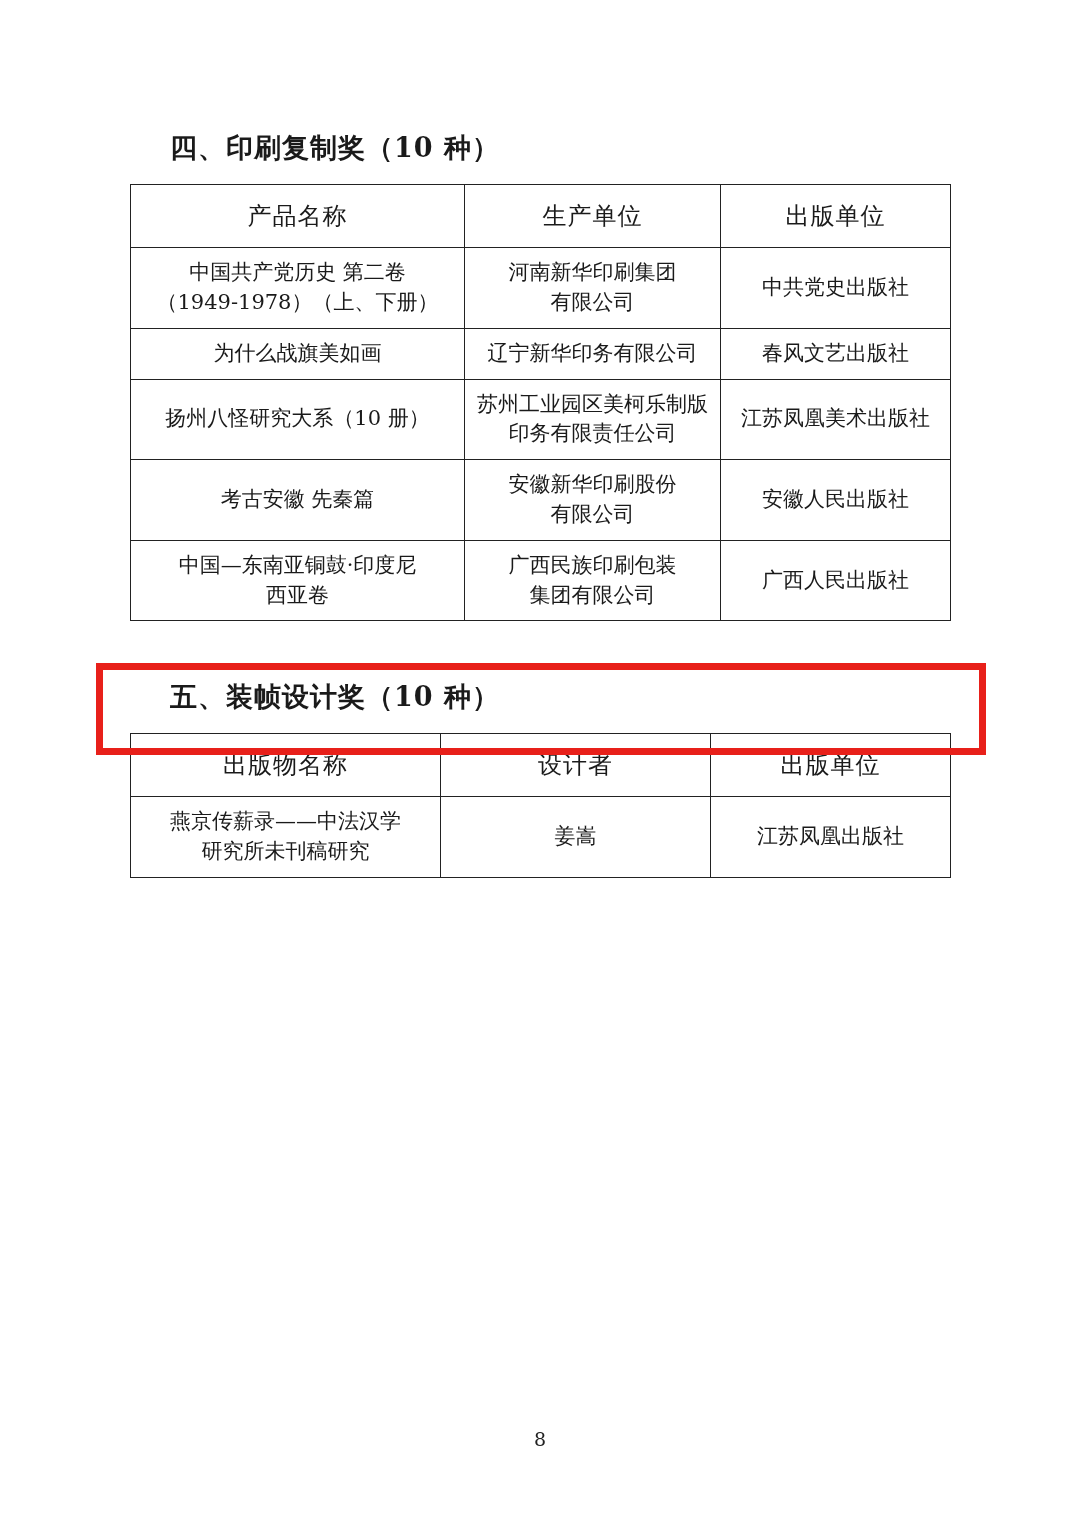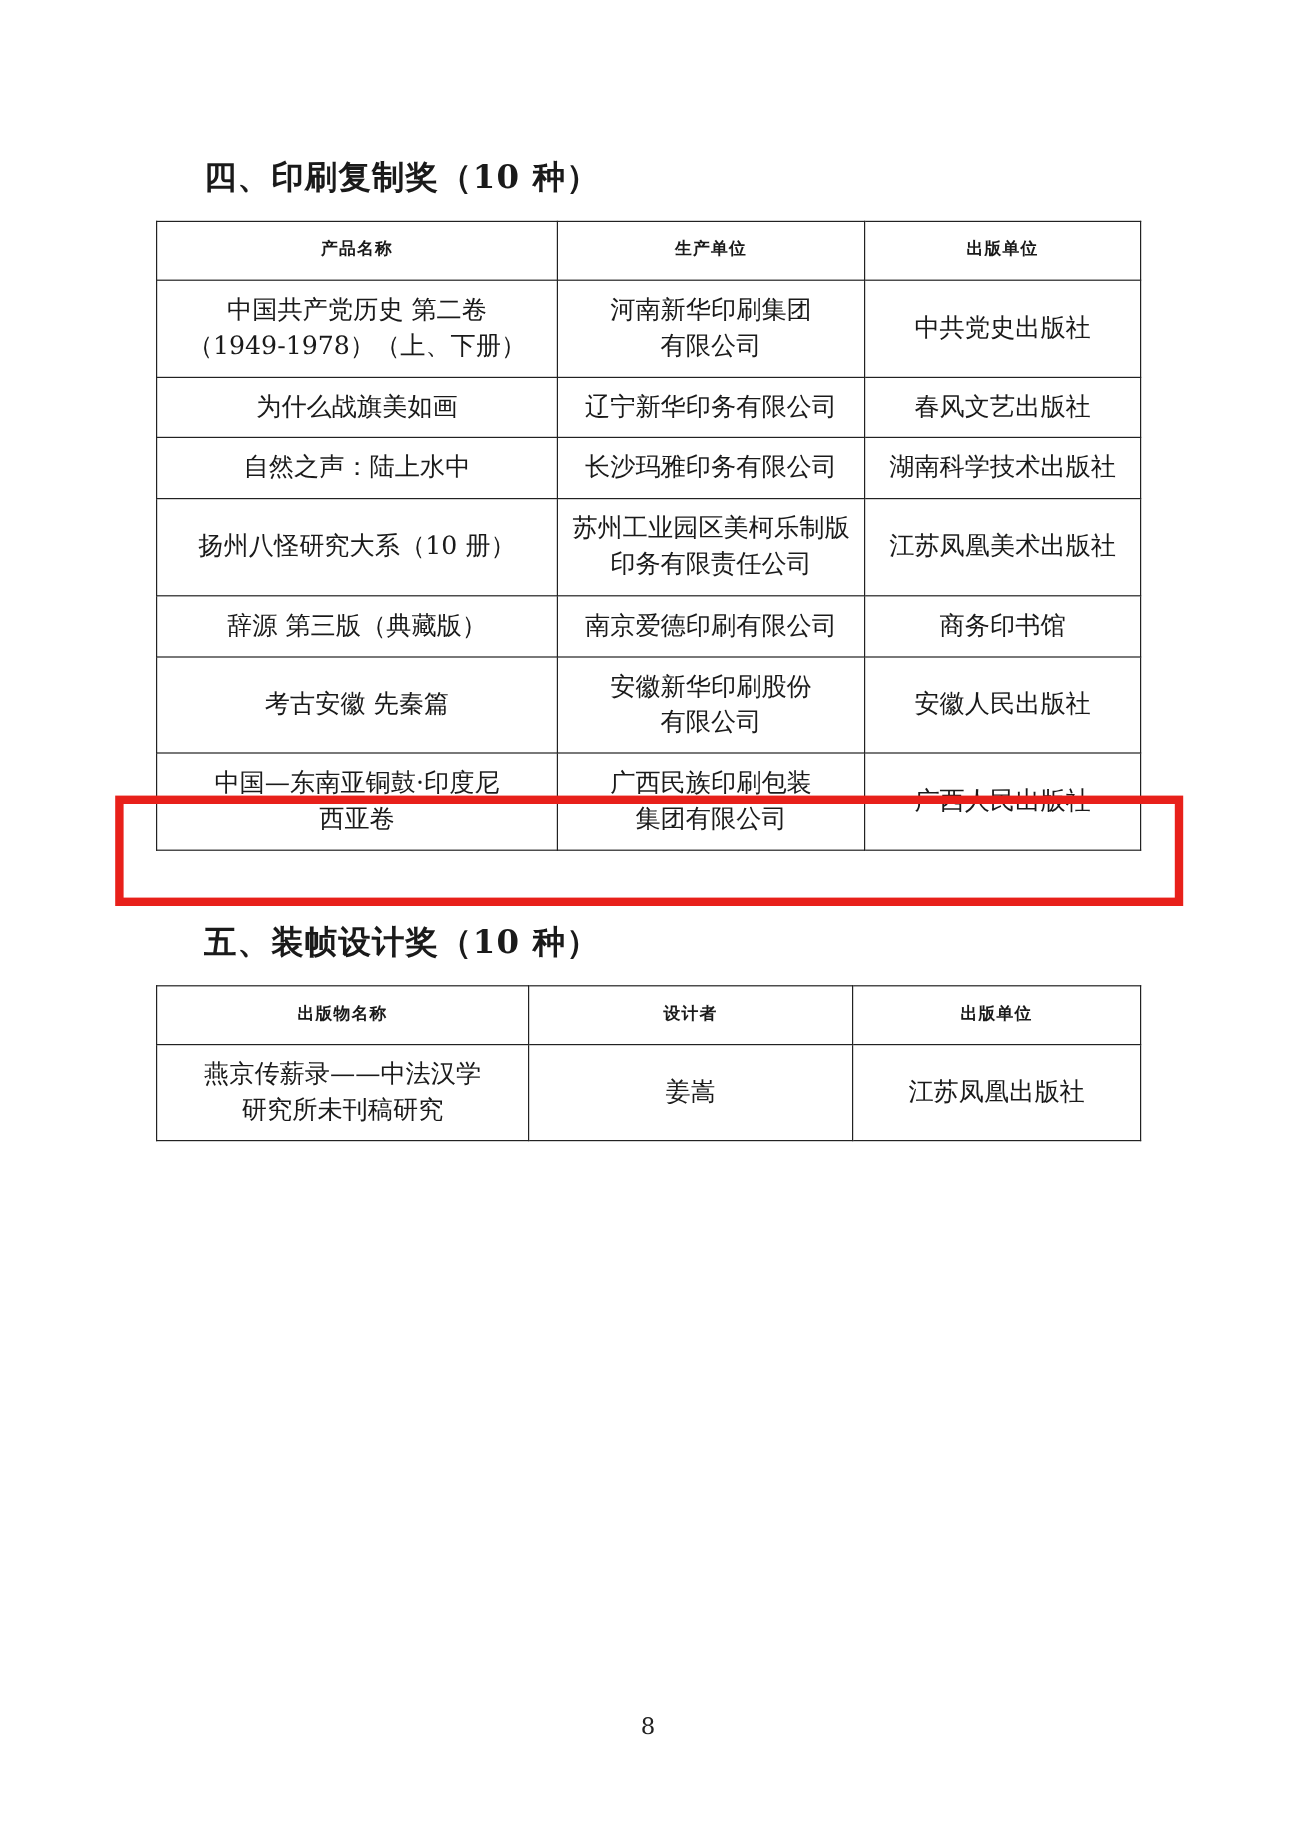--- a/index.html
+++ b/index.html
@@ -39,22 +39,22 @@
     border: 1.6px solid #222;
     padding: 10px 12px;
     font-size: 21px;
     line-height: 1.42;
     vertical-align: middle;
     font-weight: normal;
     font-family: "DejaVu Serif", "Liberation Serif", serif;
   }
   table.doc-table th {
     text-align: center;
-    font-weight: bold;
-    font-size: 14px;
+    font-weight: normal;
+    font-size: 24px;
     letter-spacing: 1px;
     padding: 14px 12px;
   }
   .col-a { width: 334px; }
   .col-b { width: 256px; }
   .col-c { width: 230px; }
   .cell-center { text-align: center; }
   .cell-left { text-align: center; }
   .t2 .col-a { width: 310px; }
   .t2 .col-b { width: 270px; }
@@ -107,34 +107,24 @@
         <td class="cell-left nowrap-lines">河南新华印刷集团
 有限公司</td>
         <td class="cell-center nowrap-lines">中共党史出版社</td>
       </tr>
       <tr>
         <td class="cell-left nowrap-lines">为什么战旗美如画</td>
         <td class="cell-left nowrap-lines">辽宁新华印务有限公司</td>
         <td class="cell-center nowrap-lines">春风文艺出版社</td>
       </tr>
       <tr>
-        <td class="cell-left nowrap-lines">自然之声：陆上水中</td>
-        <td class="cell-left nowrap-lines">长沙玛雅印务有限公司</td>
-        <td class="cell-center nowrap-lines">湖南科学技术出版社</td>
-      </tr>
-      <tr>
         <td class="cell-left nowrap-lines">扬州八怪研究大系（10 册）</td>
         <td class="cell-left nowrap-lines">苏州工业园区美柯乐制版
 印务有限责任公司</td>
         <td class="cell-center nowrap-lines">江苏凤凰美术出版社</td>
-      </tr>
-      <tr>
-        <td class="cell-left nowrap-lines">辞源  第三版（典藏版）</td>
-        <td class="cell-left nowrap-lines">南京爱德印刷有限公司</td>
-        <td class="cell-center nowrap-lines">商务印书馆</td>
       </tr>
       <tr>
         <td class="cell-left nowrap-lines">考古安徽  先秦篇</td>
         <td class="cell-left nowrap-lines">安徽新华印刷股份
 有限公司</td>
         <td class="cell-center nowrap-lines">安徽人民出版社</td>
       </tr>
       <tr>
         <td class="cell-left nowrap-lines">中国—东南亚铜鼓·印度尼
 西亚卷</td>

